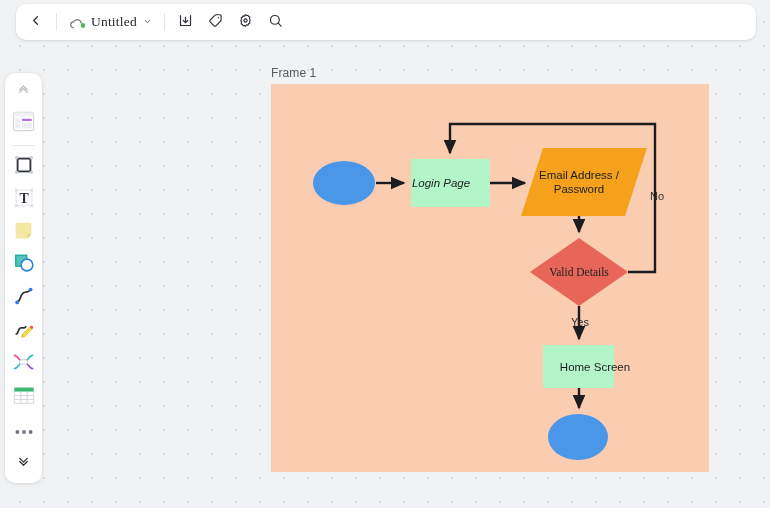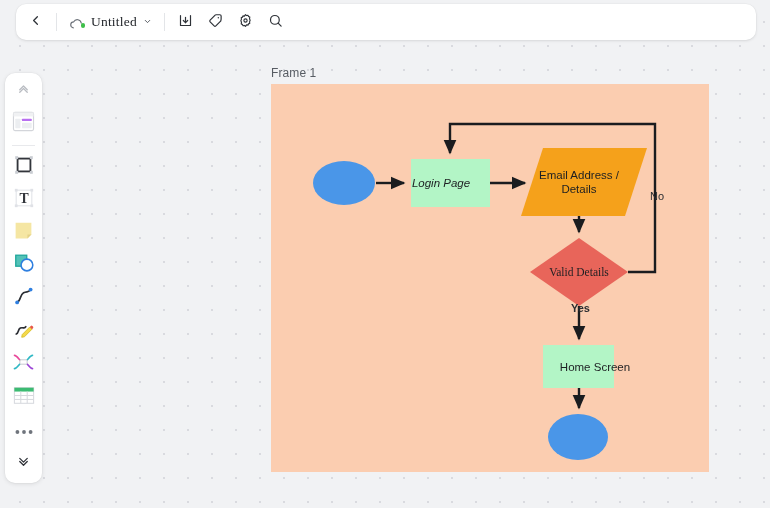--- a/index.html
+++ b/index.html
@@ -349,23 +349,23 @@
 
       <path d="M308,222 L308,255" marker-end="url(#arrow)"></path>
 
       <line x1="308" y1="304" x2="308" y2="324" marker-end="url(#arrow)"></line>
     </g>
   </svg>
 
 
   <div class="node-label" style="left:140px; top:75px; width:60px; height:48px;font-style:italic;">Login Page</div>
 
-  <div class="node-label" style="left:256px; top:64px; width:104px; height:68px;">Email Address / Details</div>
+  <div class="node-label" style="left:256px; top:64px; width:104px; height:68px;">Email Address / Password</div>
 
   <div class="node-label" style="left:272px; top:160px; width:72px; height:56px;font-family:Liberation Serif, serif;">Valid Details</div>
 
   <div class="node-label" style="left:284px; top:261px; width:80px; height:43px;">Home Screen</div>
 
 
   <div class="edge-label" style="left:379px; top:106px;">No</div>
 
-  <div class="edge-label" style="left:300px; top:218px;font-weight:bold;">Yes</div>
+  <div class="edge-label" style="left:300px; top:232px;">Yes</div>
 </div>
 
 </body></html>

